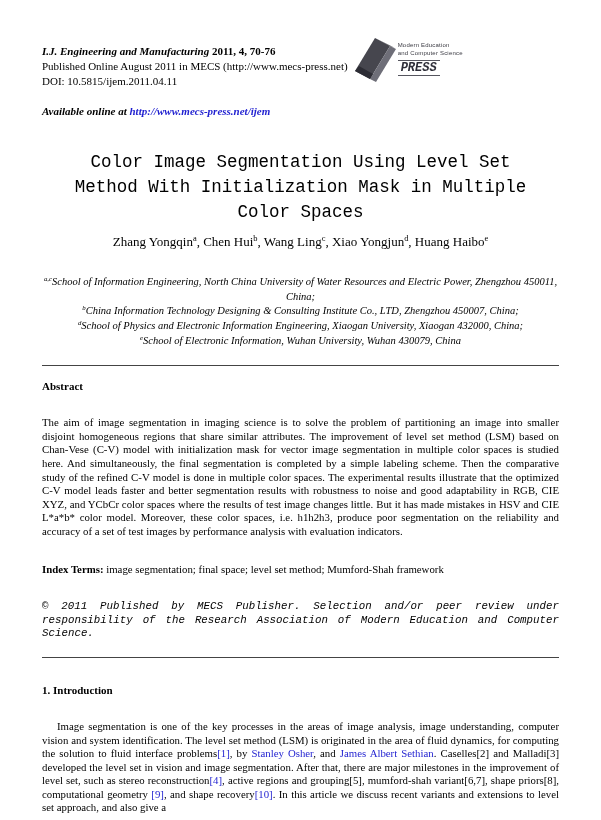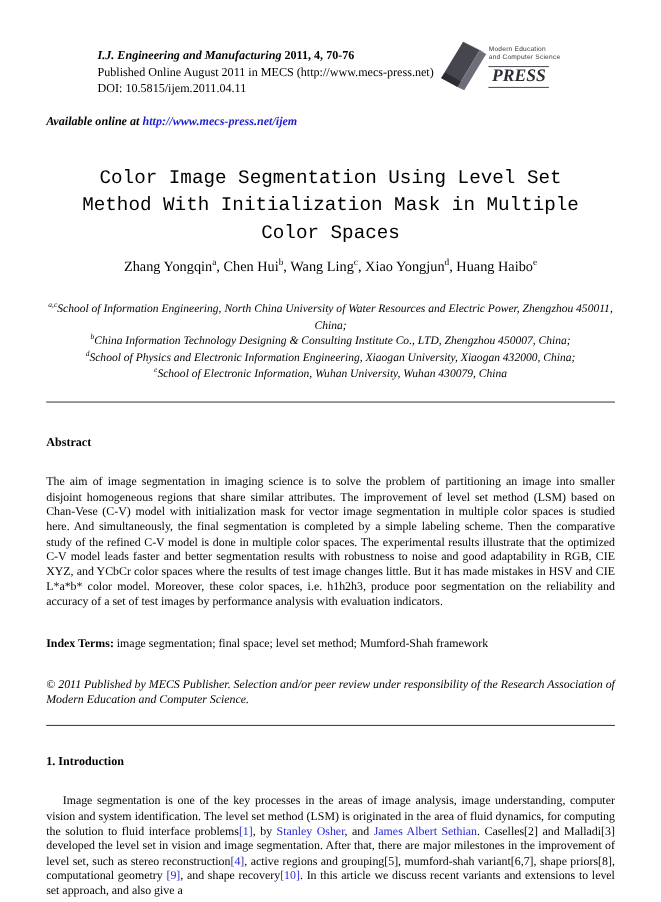--- a/index.html
+++ b/index.html
@@ -6,52 +6,52 @@
   :root { --link-blue:#1f1fd0; --logo-dark:#46464e; }
   html,body { background:#fff; }
   .page {
     width:601px; height:820px; background:#fff; overflow:hidden;
     font-family:"Liberation Serif", serif; color:#000;
     padding:44px 42px 0 42px; position:relative;
   }
   sup { font-size:0.65em; line-height:0; }
 
   
-  .header { display:flex; justify-content:center; align-items:flex-start; }
+  .header { display:flex; justify-content:flex-start; align-items:flex-start; }
   .header-meta { font-size:11px; line-height:1.35; }
   .journal-name { font-weight:bold; font-style:italic; }
   .journal-rest { font-weight:bold; }
 
   .logo { display:flex; align-items:flex-start; width:118px; margin-top:-8px; }
   .logo-text { font-family:"Liberation Sans", sans-serif; margin-left:-4px; margin-top:6px; }
   .logo-line { font-size:6px; line-height:1.25; color:#3a3a42; letter-spacing:0.2px; }
   .logo-press {
     display:inline-block; margin-top:3px; padding:0 3px;
-    font-family:Liberation Serif, serif; font-size:16px; font-weight:bold; font-style:italic;
+    font-family:Liberation Mono, monospace; font-size:12px; font-weight:bold; font-style:italic;
     color:#2e2e38; border-top:1px solid #55555e; border-bottom:1px solid #55555e;
   }
 
   .available { font-size:11px; font-weight:bold; font-style:italic; margin-top:16px; }
   .available .url { color:var(--link-blue); text-decoration:none; }
 
   
   .paper-title {
     font-size:17.5px; font-weight:normal; text-align:center;
     margin:33px auto 0 auto; max-width:470px; line-height:1.45;font-family:Liberation Mono, monospace;
   }
   .authors { text-align:center; font-size:13px; margin-top:8px; }
   .affiliations { text-align:center; font-style:italic; font-size:10.5px; margin-top:25px; line-height:1.42; }
 
   .rule { border:none; border-top:1px solid #444; height:0; margin-top:16px; }
 
-  .section-heading { font-size:11px; font-weight:bold; margin-top:30px; }
+  .section-heading { font-size:11px; font-weight:bold; margin-top:14px; }
   .intro-heading { margin-top:26px; }
 
   p.body { font-size:10.8px; line-height:1.26; text-align:justify; margin-top:24px; }
-  .copyright { font-style:italic; }
+  .copyright { font-style:italic;font-family:Liberation Mono, monospace; }
   .indent { text-indent:15px; }
   .blue-link { color:var(--link-blue); cursor:pointer; }
 
   .footnote { margin-top:26px; font-size:12px; line-height:1.45; }
   .footnote-rule { width:150px; border-top:1px solid #444; margin-bottom:4px; }
   .email { color:var(--link-blue); text-decoration:underline; cursor:pointer; }
 </style>
 </head>
 <body>
 

